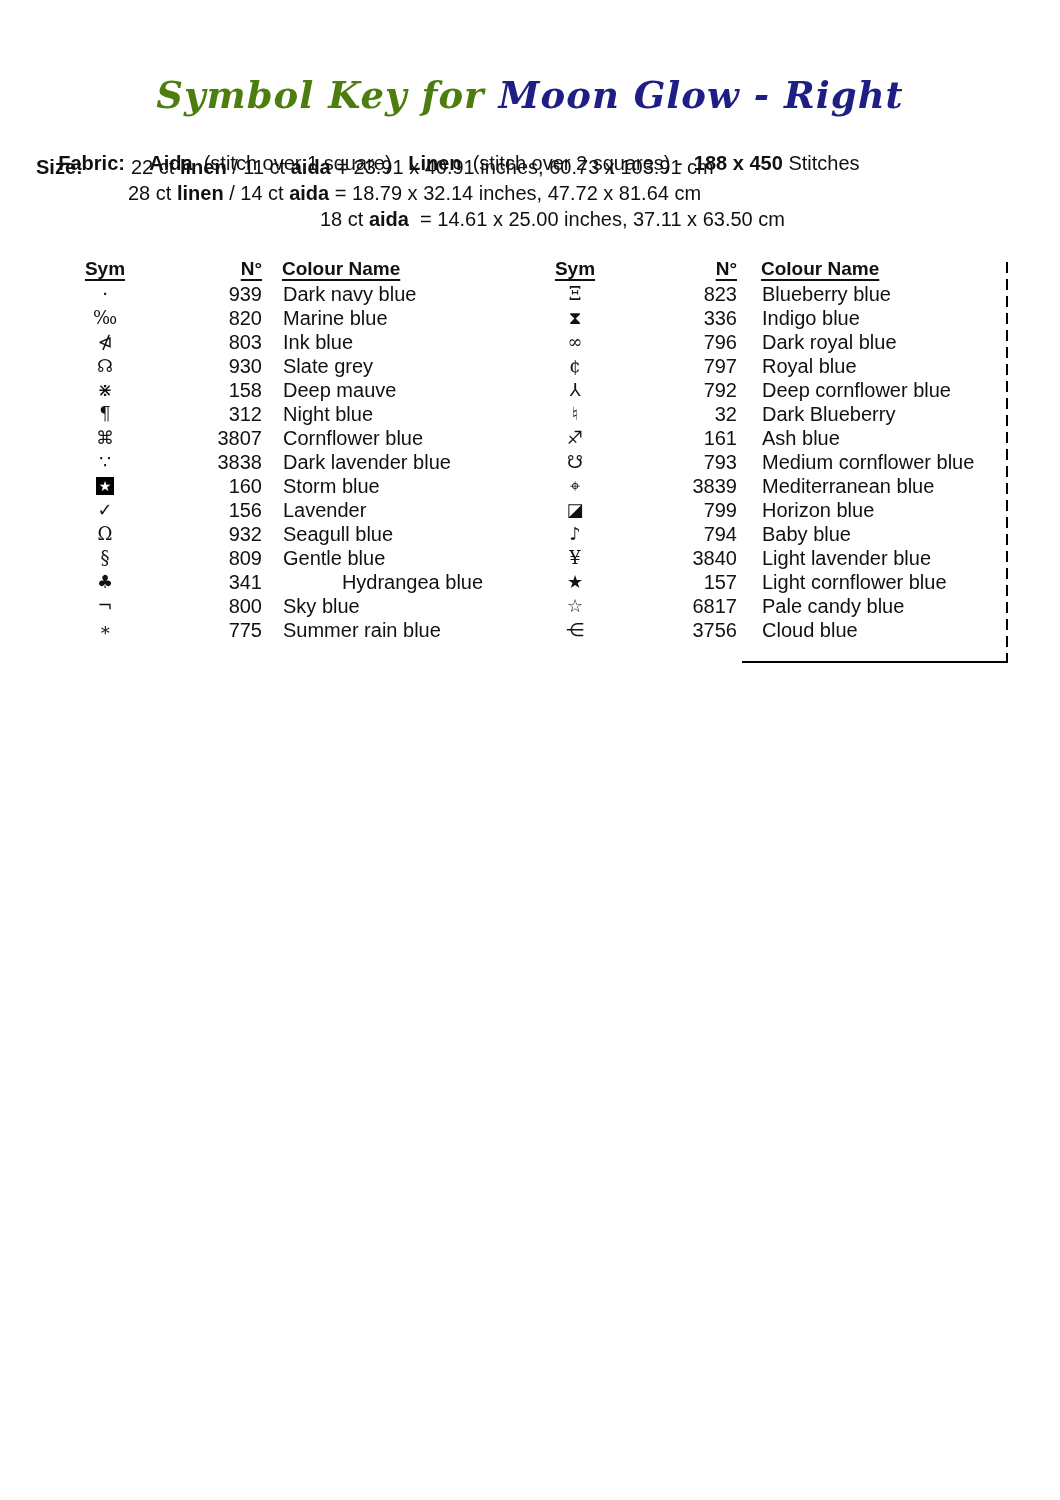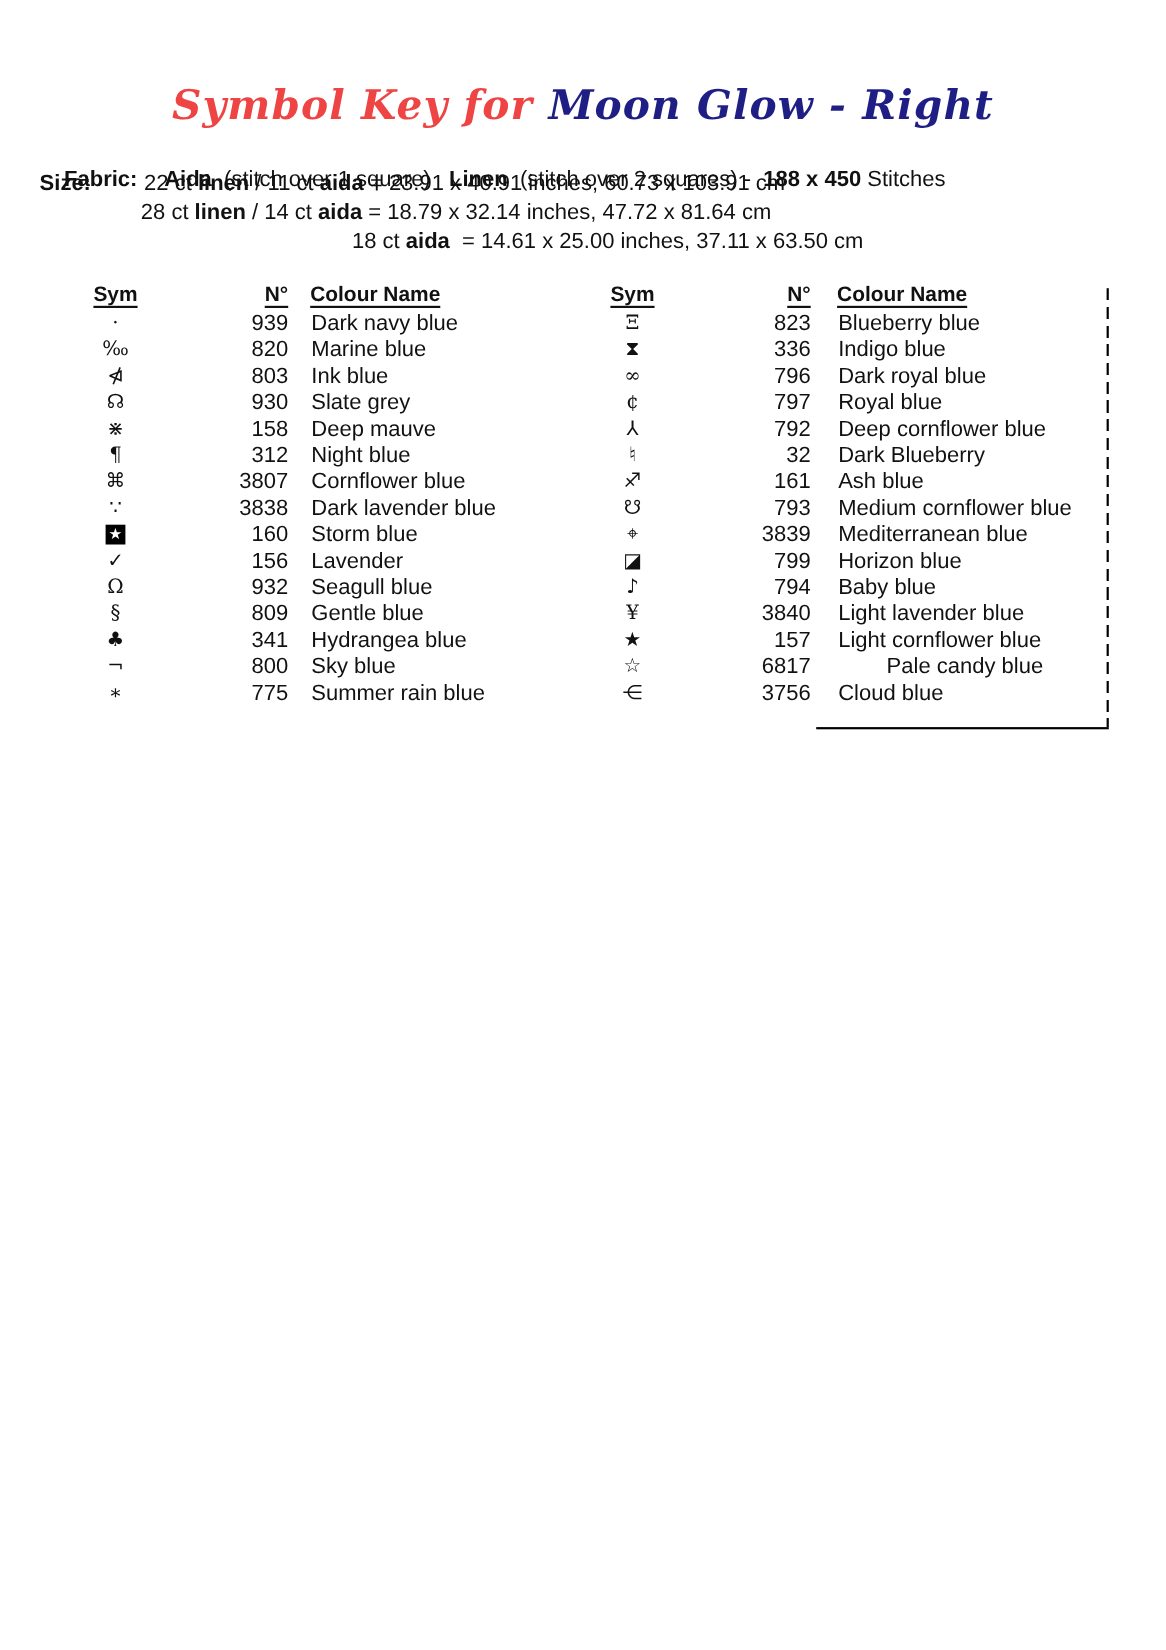--- a/index.html
+++ b/index.html
@@ -64,21 +64,21 @@
     position:absolute;left:742px;top:661px;width:266px;height:2px;
     background:#000;
   }
 </style>
 </head>
 <body>
 
 <div class="page">
 
   <div class="title">
-    <span class="prefix" style="color: #ef4444;">Symbol Key for</span><span style="color: rgb(30, 30, 133);">Moon Glow - Right</span>
+    <span class="prefix" style="color: #4d7c0f;">Symbol Key for</span><span style="color: rgb(30, 30, 133);">Moon Glow - Right</span>
   </div>
 
   <div class="infoline" style="left:36px;top:127px;">
     <span class="info-label" style="display:inline-block;width:91px;">Fabric:</span><span class="seg"><b>Aida</b><span>  (stitch over 1 square)   </span><b>Linen</b><span>  (stitch over 2 squares) -  </span><b>188 x 450</b><span> Stitches</span></span>
   </div>
 
   <div class="infoline info-label" style="left:36px;top:155px;">Size:</div>
 
   <div class="infoline seg" style="left:131px;top:155px;"><span>22 ct </span><b>linen</b><span> / 11 ct </span><b>aida</b><span> = 23.91 x 40.91 inches, 60.73 x 103.91 cm</span></div>
   <div class="infoline seg" style="left:128px;top:181px;"><span>28 ct </span><b>linen</b><span> / 14 ct </span><b>aida</b><span> = 18.79 x 32.14 inches, 47.72 x 81.64 cm</span></div>
@@ -145,21 +145,21 @@
       <div class="cell name" style="grid-area: 12 / 4;">Seagull blue</div>
       <div class="cell sym" style="grid-area: 13 / 1;">
         <span class="glyph">§</span>
       </div>
       <div class="cell num" style="grid-area: 13 / 2;">809</div>
       <div class="cell name" style="grid-area: 13 / 4;">Gentle blue</div>
       <div class="cell sym" style="grid-area: 14 / 1;">
         <span class="glyph">♣</span>
       </div>
       <div class="cell num" style="grid-area: 14 / 2;">341</div>
-      <div class="cell name" style="grid-area: 14 / 4;">Hydrangea blue</div>
+      <div class="cell name" style="grid-area: 14 / 4; text-align: center;">Hydrangea blue</div>
       <div class="cell sym" style="grid-area: 15 / 1;">
         <span class="glyph">¬</span>
       </div>
       <div class="cell num" style="grid-area: 15 / 2;">800</div>
       <div class="cell name" style="grid-area: 15 / 4;">Sky blue</div>
       <div class="cell sym" style="grid-area: 16 / 1;">
         <span class="glyph">∗</span>
       </div>
       <div class="cell num" style="grid-area: 16 / 2;">775</div>
       <div class="cell name" style="grid-area: 16 / 4;">Summer rain blue</div>
@@ -231,21 +231,21 @@
       <div class="cell name" style="grid-area: 13 / 4;">Light lavender blue</div>
       <div class="cell sym" style="grid-area: 14 / 1;">
         <span class="glyph">★</span>
       </div>
       <div class="cell num" style="grid-area: 14 / 2;">157</div>
       <div class="cell name" style="grid-area: 14 / 4;">Light cornflower blue</div>
       <div class="cell sym" style="grid-area: 15 / 1;">
         <span class="glyph">☆</span>
       </div>
       <div class="cell num" style="grid-area: 15 / 2;">6817</div>
-      <div class="cell name" style="grid-area: 15 / 4; margin-left: 44px;">Pale candy blue</div>
+      <div class="cell name" style="grid-area: 15 / 4;">Pale candy blue</div>
       <div class="cell sym" style="grid-area: 16 / 1;">
         <span class="glyph">⋲</span>
       </div>
       <div class="cell num" style="grid-area: 16 / 2;">3756</div>
       <div class="cell name" style="grid-area: 16 / 4;">Cloud blue</div>
     </div>
 
   <div class="vdash"></div>
   <div class="hline"></div>
 

